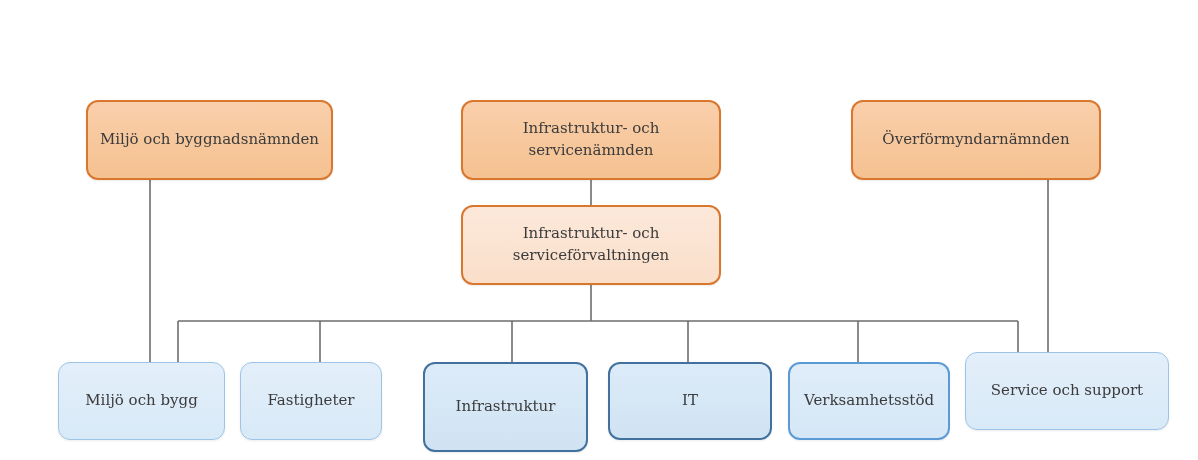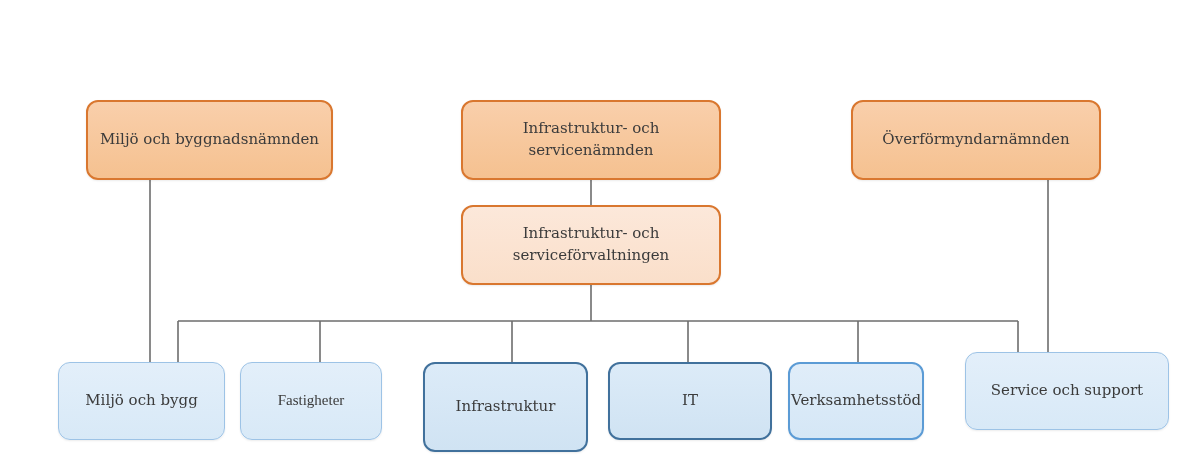--- a/index.html
+++ b/index.html
@@ -95,33 +95,33 @@
   </div>
 
   <div class="node orange" style="left:851px; top:56px; width:250px; height:80px;">
     <span class="label">Överförmyndarnämnden</span>
   </div>
 
   <div class="node blue" style="left:58px;  top:318px; width:167px; height:78px;align-items:center;">
     <span class="label">Miljö och bygg</span>
   </div>
 
-  <div class="node blue" style="left:240px; top:318px; width:142px; height:78px;font-family:Liberation Serif, serif;">
+  <div class="node blue" style="left:240px; top:318px; width:142px; height:78px;">
     <span class="label">Fastigheter</span>
   </div>
 
   <div class="node blue-dark" style="left:423px; top:318px; width:165px; height:90px;">
     <span class="label">Infrastruktur</span>
   </div>
 
   <div class="node blue-dark" style="left:608px; top:318px; width:164px; height:78px;">
     <span class="label">IT</span>
   </div>
 
-  <div class="node blue-medium" style="left:788px; top:318px; width:136px; height:78px;">
+  <div class="node blue-medium" style="left:788px; top:318px; width:162px; height:78px;">
     <span class="label">Verksamhetsstöd</span>
   </div>
 
   <div class="node blue" style="left:965px; top:308px; width:204px; height:78px;">
     <span class="label">Service och support</span>
   </div>
 
 </div>
 
 </body></html>

